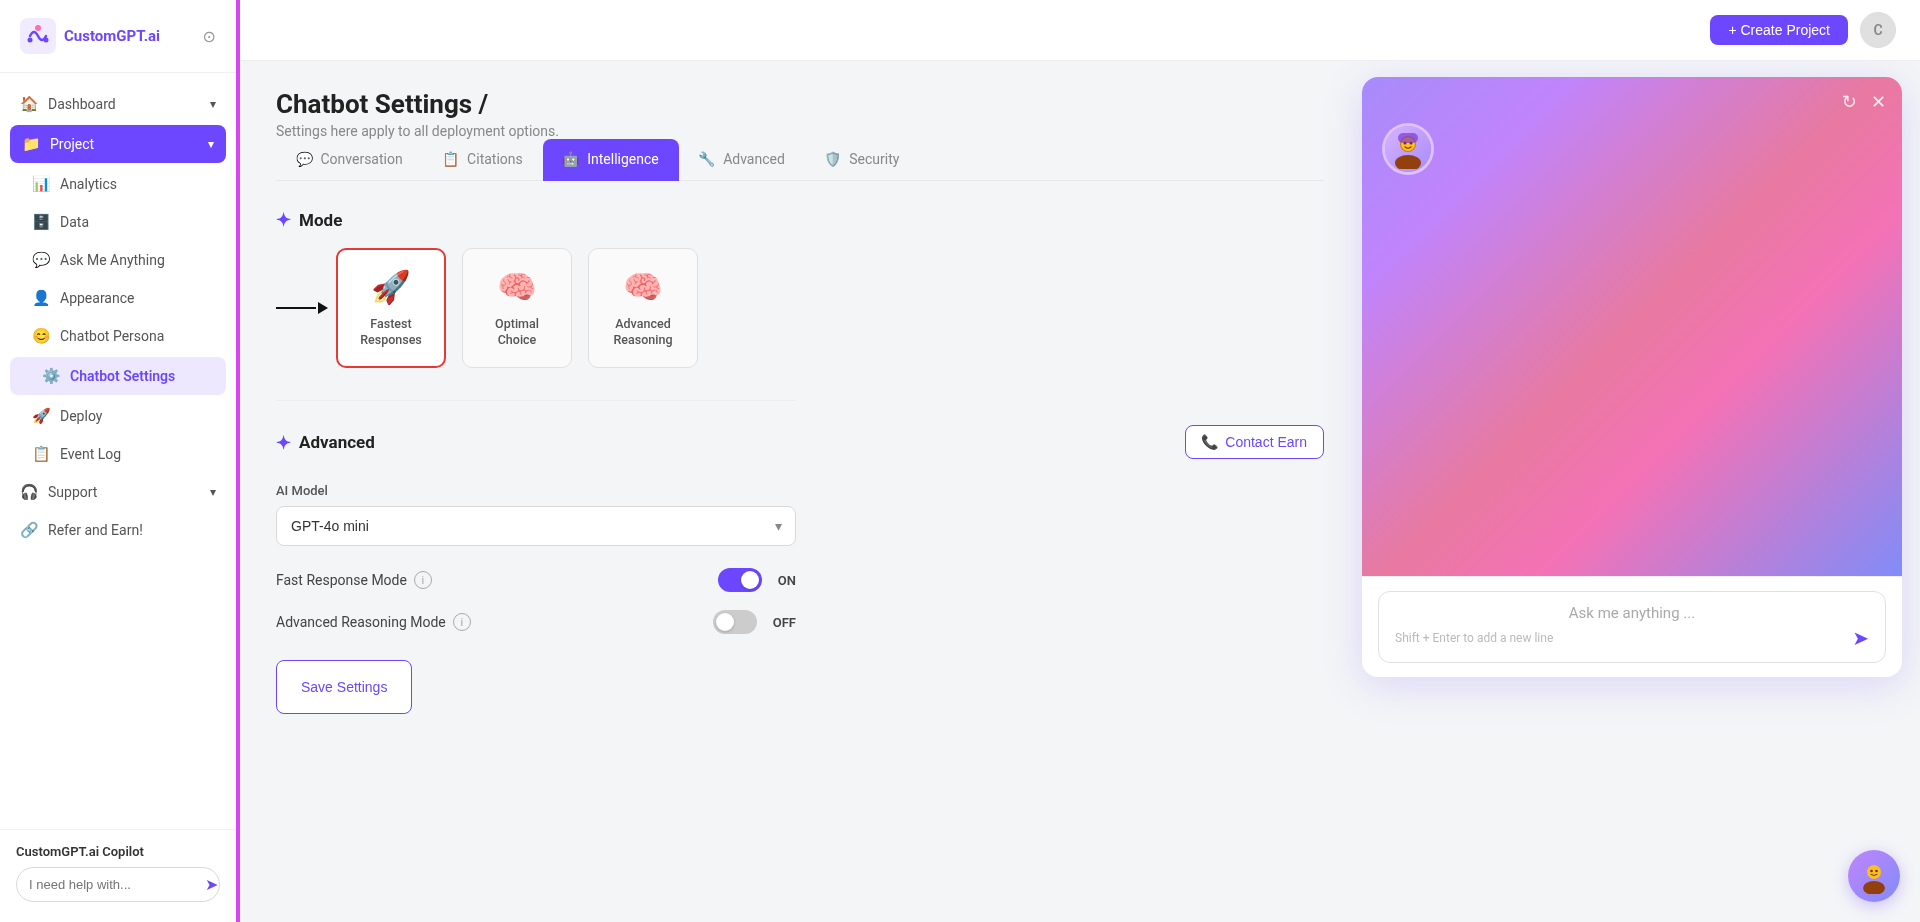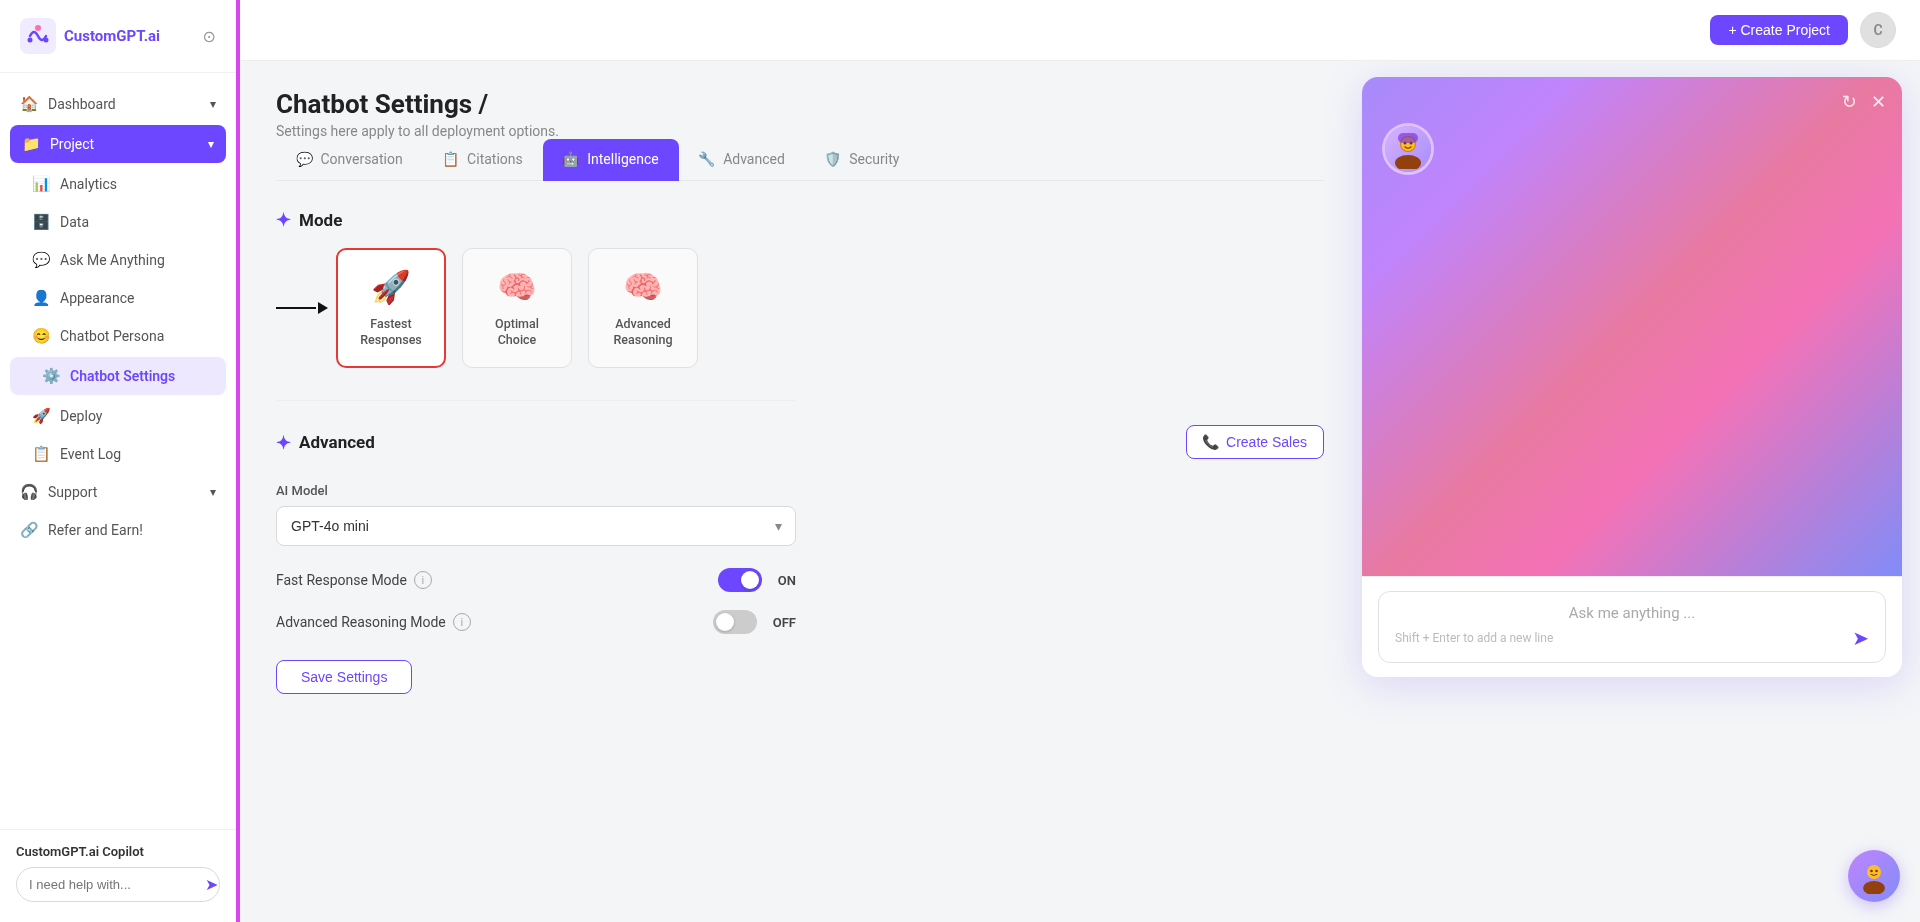--- a/index.html
+++ b/index.html
@@ -315,21 +315,21 @@
     .toggle.on .toggle-thumb { left: 23px; }
     .toggle.off .toggle-thumb { left: 3px; }
     .toggle-status { font-size: 13px; font-weight: 600; color: #444; }
 
     
     .save-btn {
       background: #fff;
       border: 1.5px solid #6c47ff;
       color: #6c47ff;
       border-radius: 8px;
-      padding: 8px 24px;
+      padding: 18px 24px;
       font-size: 14px;
       font-weight: 500;
       cursor: pointer;
       margin-top: 8px;
       text-align: center;
     }
 
     
     .chat-preview {
       width: 560px;
@@ -594,21 +594,21 @@
       <div class="divider"></div>
 
       
       <div class="advanced-section">
         <div class="section-title" style="margin-bottom:0;">
           <span class="section-icon">✦</span>
           <span>Advanced</span>
         </div>
         <button class="contact-sales-btn">
           <span>📞</span>
-          <span>Create Sales</span>
+          <span>Contact Earn</span>
         </button>
       </div>
 
       
       <div class="field-group">
         <div class="field-label">AI Model</div>
         <div class="select-wrap">
           <select class="select-field">
             <option>GPT-4o mini</option>
             <option>GPT-4o</option>

